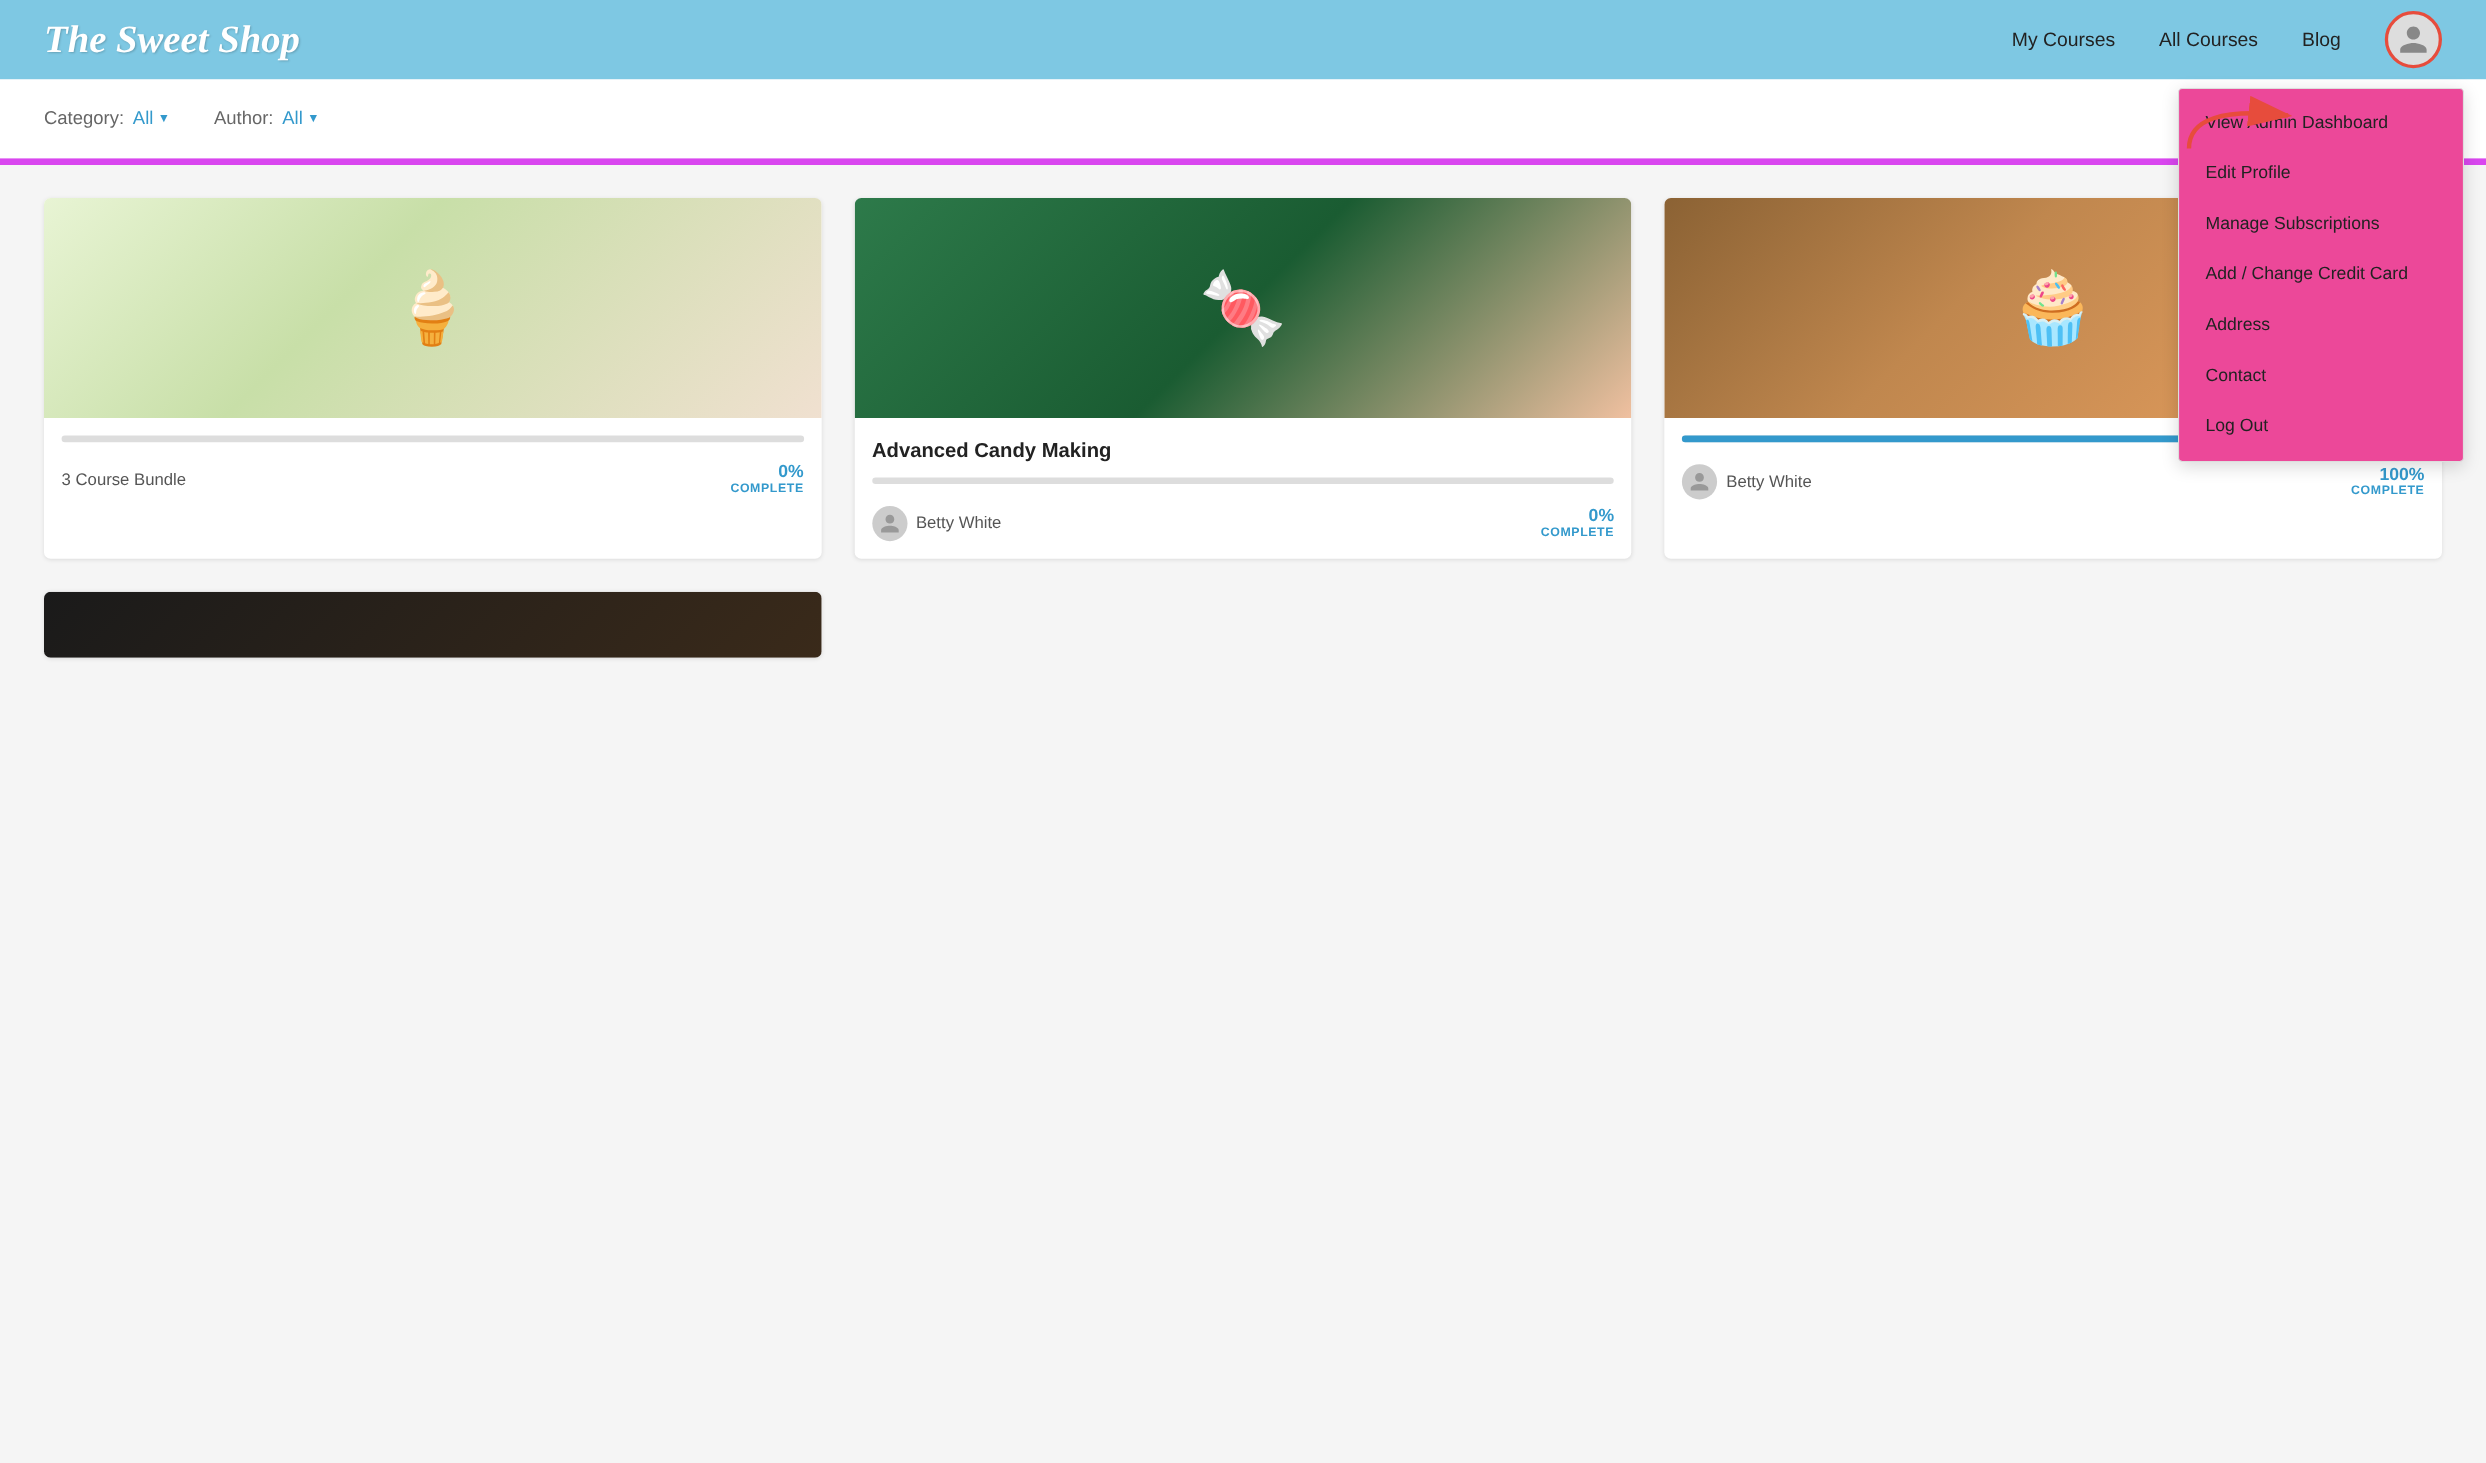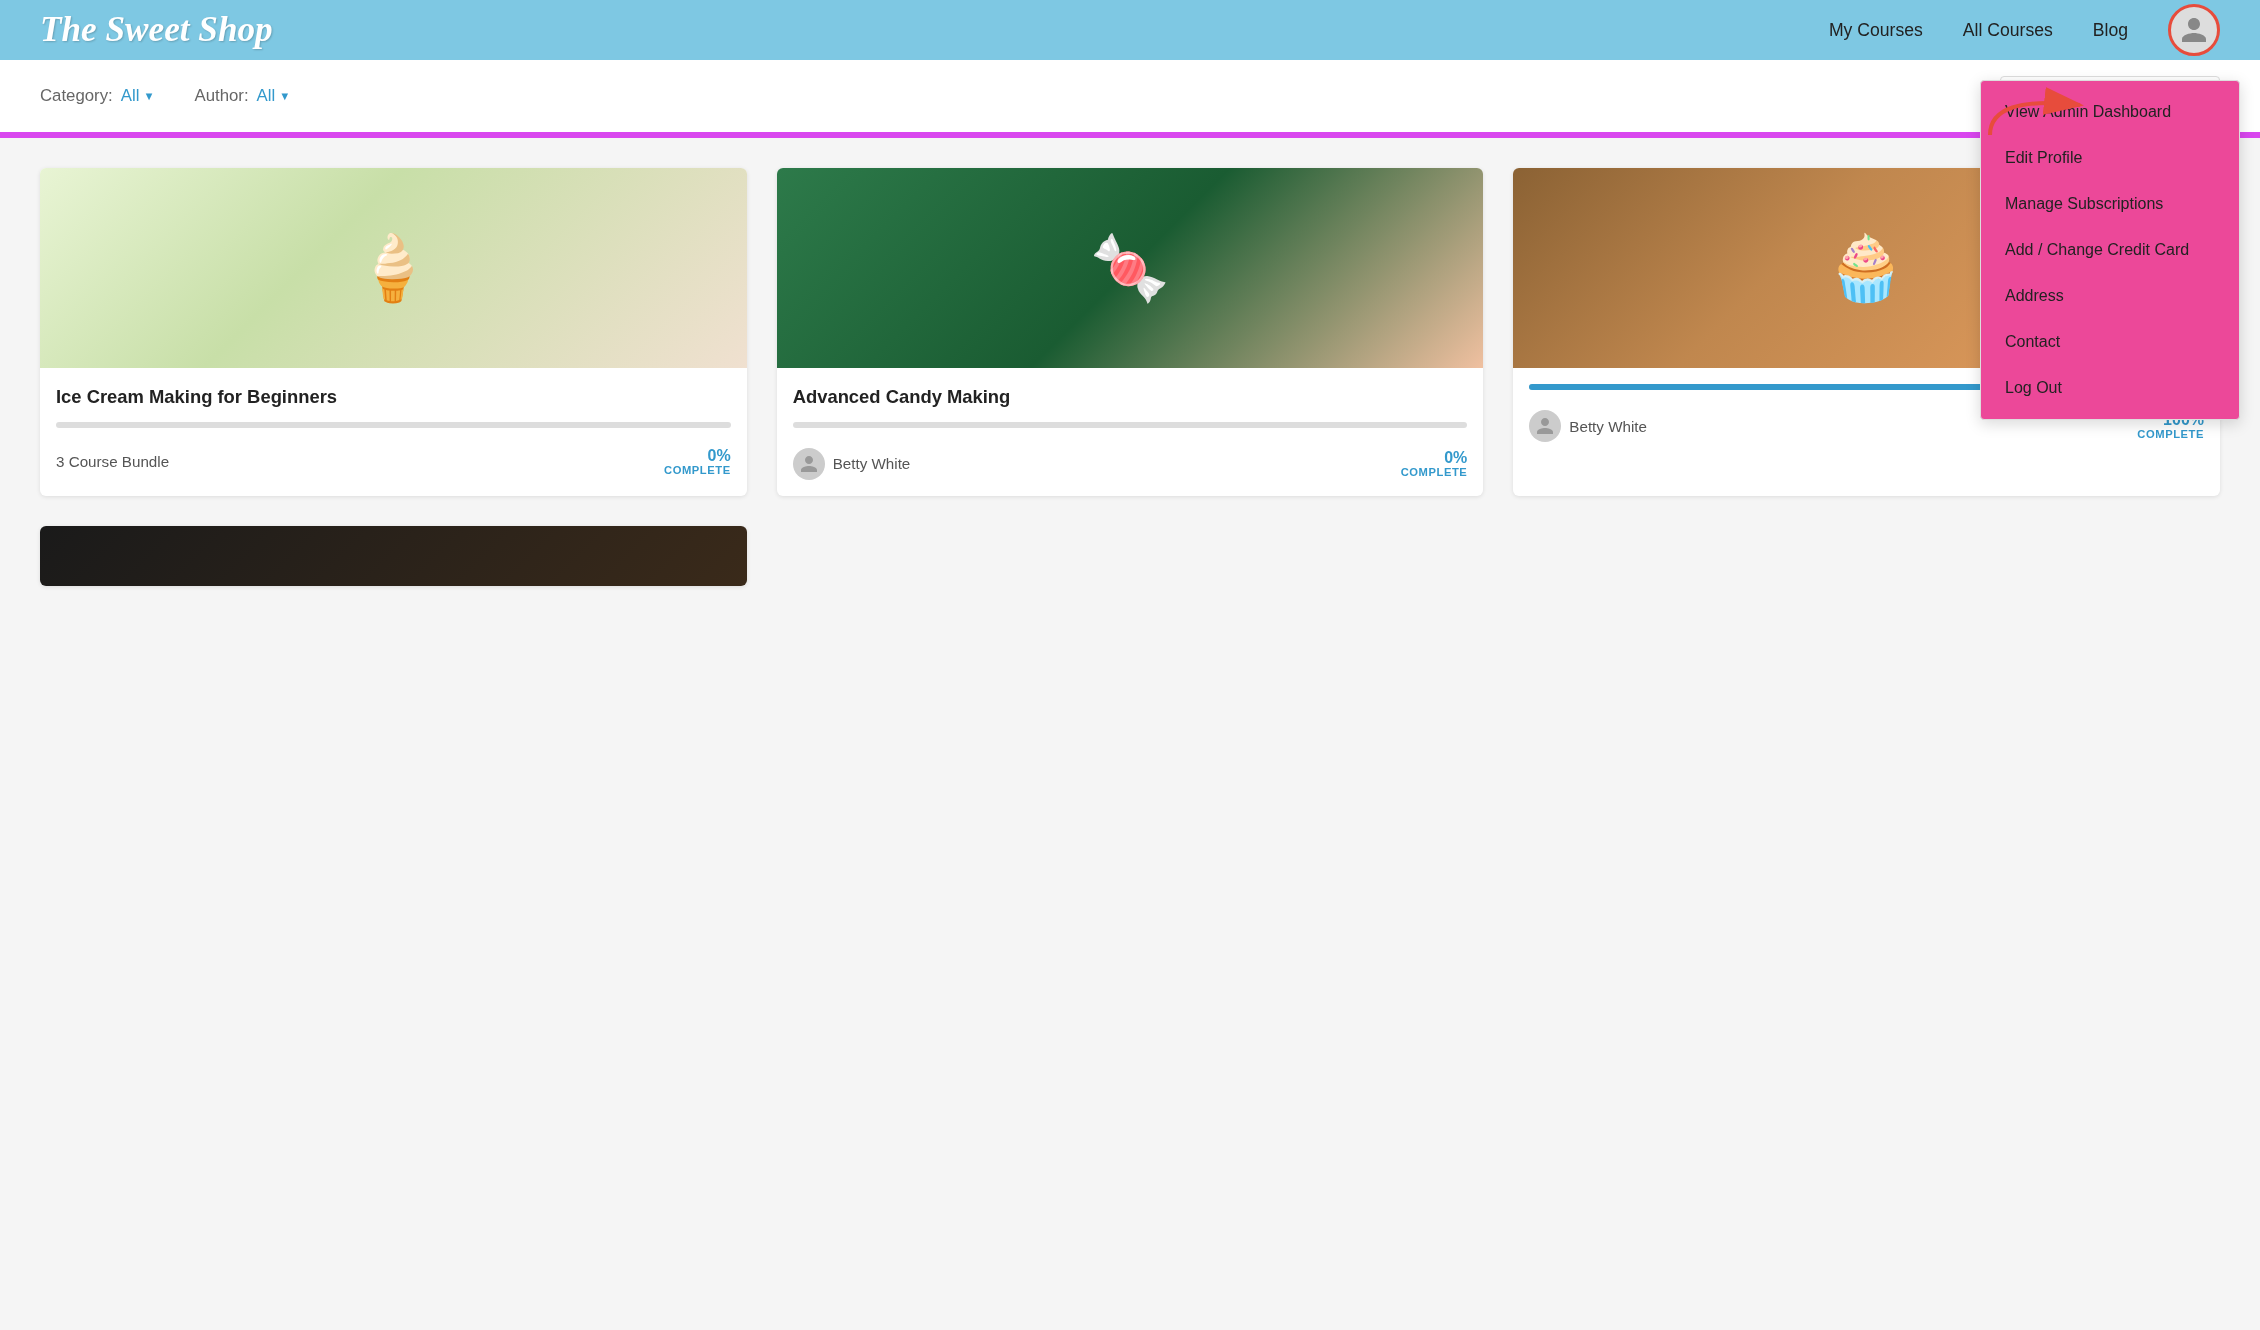--- a/index.html
+++ b/index.html
@@ -1,21 +1,21 @@
 <!DOCTYPE html>
 <html><head>
   <meta charset="utf-8">
   <style>
     * { box-sizing: border-box; margin: 0; padding: 0; }
     body { font-family: -apple-system, BlinkMacSystemFont, 'Segoe UI', sans-serif; background: #f5f5f5; }
 
     
     .header {
       background: #7ec8e3;
-      height: 60px;
+      height: 72px;
       display: flex;
       align-items: center;
       justify-content: space-between;
       padding: 0 40px;
       position: relative;
     }
     .logo {
       font-family: 'Georgia', cursive;
       font-style: italic;
       font-size: 2.2rem;
@@ -272,21 +272,20 @@
 </div>
 
 <main class="main">
   <div class="courses-grid">
 
     <div class="course-card">
       <div class="course-thumb-placeholder thumb-icecream">
         <span class="emoji-icon">🍦</span>
       </div>
       <div class="course-info">
-        <div class="course-title">Ice Cream Making for Beginners</div>
         <div class="progress-bar-bg">
           <div class="progress-bar-fill" style="width: 0%"></div>
         </div>
         <div class="course-meta">
           <span class="bundle-label">3 Course Bundle</span>
           <div class="complete-badge">
             <div class="complete-pct">0%</div>
             <div class="complete-text">COMPLETE</div>
           </div>
         </div>

